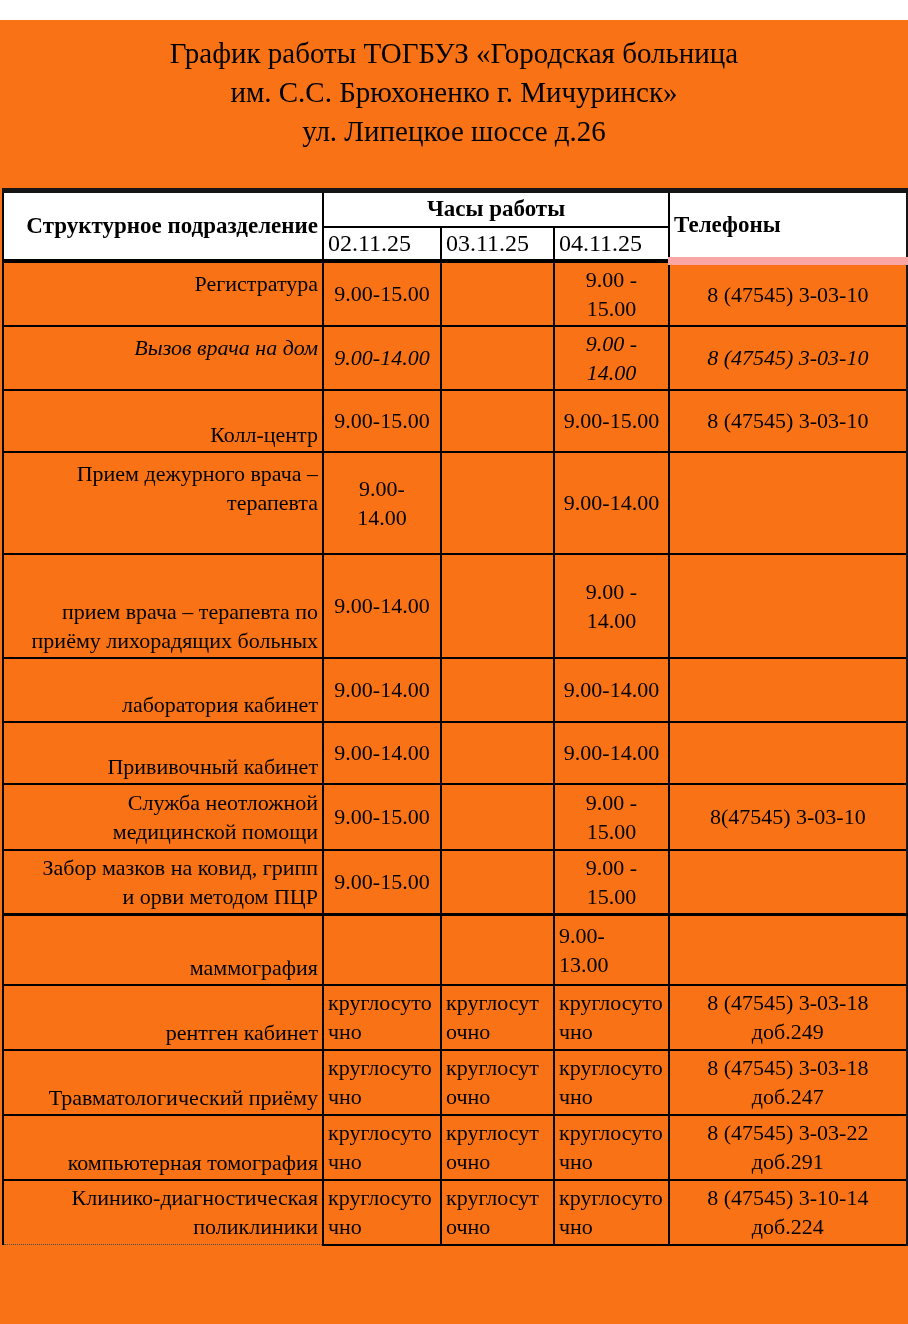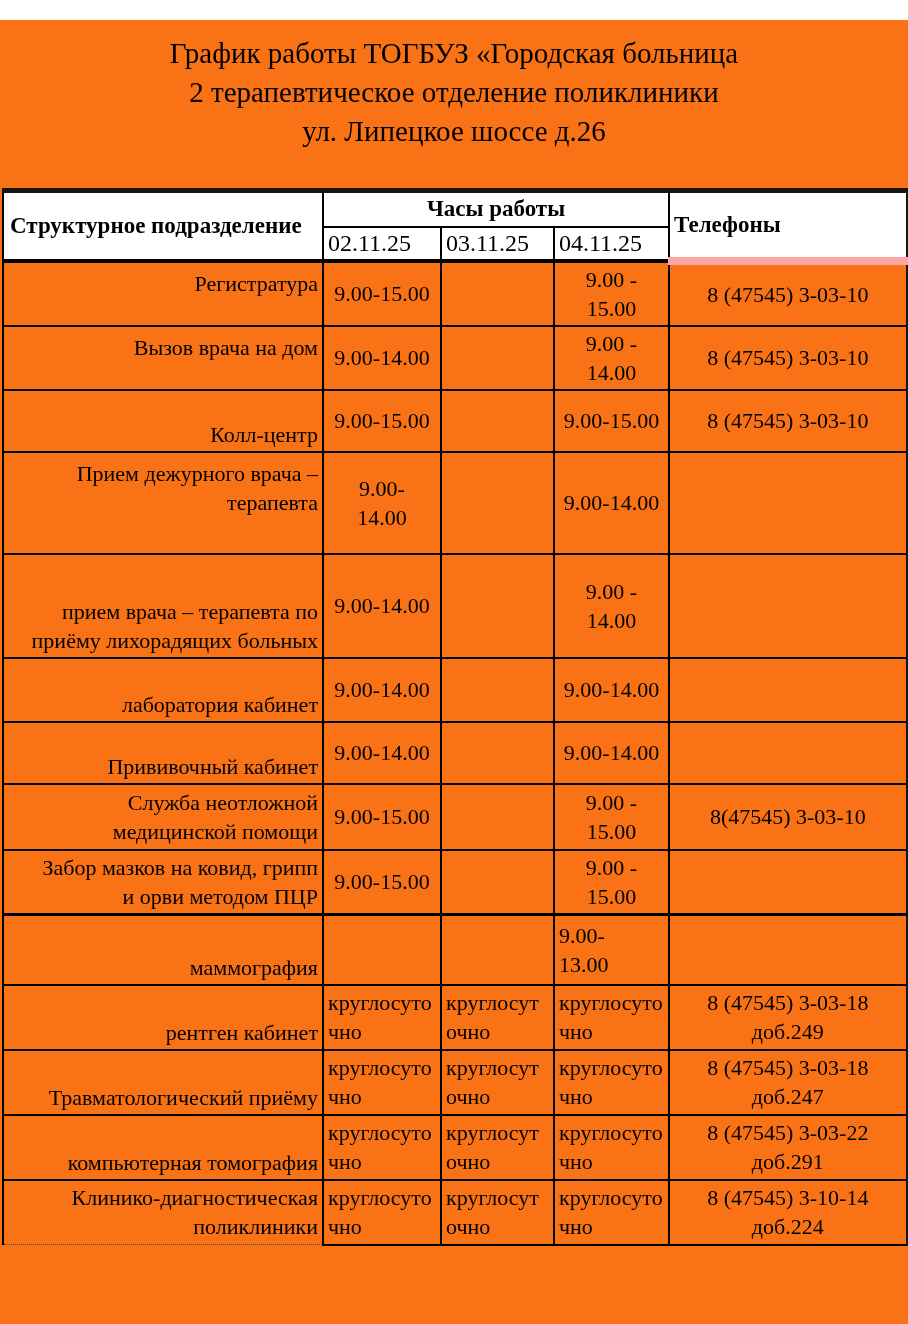--- a/index.html
+++ b/index.html
@@ -45,21 +45,21 @@
   th, td { box-sizing: border-box; }
 
   thead th {
     border: 2px solid #000;
     font-weight: bold;
     font-size: 23px;
     padding: 2px 4px;
     background: #fff;
   }
   thead .dept-h {
-    text-align: left;
+    text-align: right;
     padding-left: 6px;
     vertical-align: middle;
     border-bottom: 4px solid #000;
   }
   thead .hours-h { height: 36px; text-align: center; vertical-align: middle; }
   thead .phones-h { text-align: left; vertical-align: middle; border-bottom: 8px solid #fca5a5; }
   thead .date-h {
     font-weight: normal;
     font-size: 24px;
     height: 33px;
@@ -79,21 +79,21 @@
     height: 64px;
   }
   tbody td.label {
     text-align: right;
     padding-left: 6px;
     vertical-align: bottom;
     border-bottom: 1px dotted #4d4d4d;
   }
   
   tbody tr:nth-child(1) td  { height: 64px; }
-  tbody tr:nth-child(2) td  { height: 60px; }
+  tbody tr:nth-child(2) td  { height: 60px; font-style: italic; }
   tbody tr:nth-child(3) td  { height: 62px; }
   tbody tr:nth-child(4) td  { height: 102px; }
   tbody tr:nth-child(5) td  { height: 104px; }
   tbody tr:nth-child(6) td  { height: 64px; }
   tbody tr:nth-child(7) td  { height: 62px; }
   tbody tr:nth-child(8) td  { height: 66px; }
   tbody tr:nth-child(9) td  { height: 65px; }
   tbody tr:nth-child(10) td { height: 70px; }
   tbody tr:nth-child(11) td,
   tbody tr:nth-child(12) td,
@@ -133,21 +133,21 @@
   }
   tbody td.phone { font-size: 22px; }
 </style>
 </head>
 <body>
 
 <div class="page">
 
   <div class="doc-title">
     <div>График работы ТОГБУЗ «Городская больница</div>
-    <div>2 терапевтическое отделение поликлиники</div>
+    <div>им. С.С. Брюхоненко г. Мичуринск»</div>
     <div>ул. Липецкое шоссе д.26</div>
   </div>
 
   <table class="schedule">
     <colgroup>
       <col class="c1">
         <col class="c2">
         <col class="c3">
         <col class="c4">
         <col class="c5">

